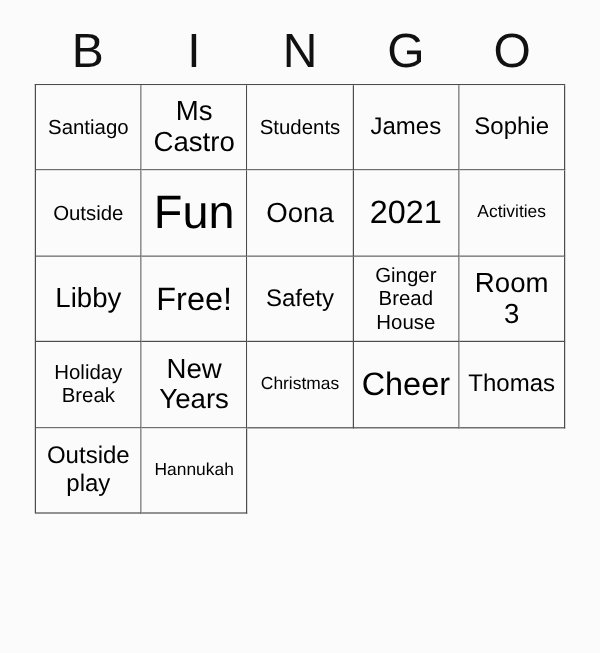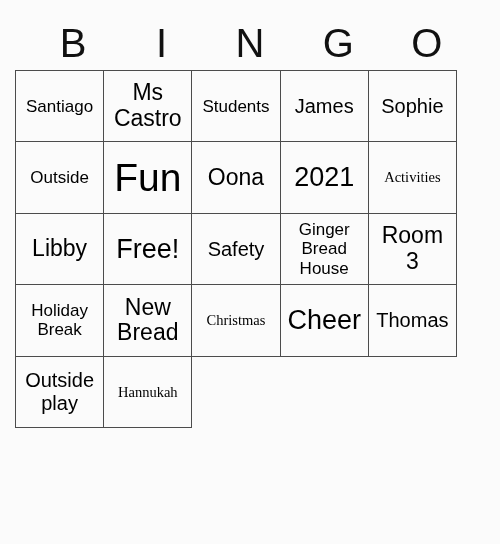--- a/index.html
+++ b/index.html
@@ -41,21 +41,21 @@
     line-height: 1;
     font-weight: 400;
     letter-spacing: 0;
     color: #111111;
     user-select: none;
   }
 
   
   .grid {
     position: absolute;
-    left: 15px;
+    left: 29px;
     top: 70px;
     width: 442px;
     height: 358px;
     box-sizing: border-box;
     border-top: 1.5px solid #4c4c4c;
     border-left: 1.5px solid #4c4c4c;
     display: grid;
     grid-template-columns: repeat(5, 1fr);
     grid-template-rows: repeat(5, 1fr);
   }
@@ -72,21 +72,21 @@
     background: #fbfbfb;
   }
   .cell-text {
     display: block;
     line-height: 1.12;
     white-space: pre-line;
     word-break: break-word;
   }
 
   
-  .sz-xs  { font-size: 14.5px; font-family: Liberation Serif, serif; }
+  .sz-xs  { font-size: 14.5px; }
   .sz-s   { font-size: 17px;   }
   .sz-m   { font-size: 20px;   }
   .sz-l   { font-size: 23px;   }
   .sz-xl  { font-size: 27px; text-align: right;   }
   .sz-xxl { font-size: 39px;   }
 </style>
 </head>
 <body>
 
 <div id="bingo-card">
@@ -148,21 +148,21 @@
       <div class="cell">
         <span class="cell-text sz-l">Room
 3</span>
       </div>
       <div class="cell">
         <span class="cell-text sz-s">Holiday
 Break</span>
       </div>
       <div class="cell">
         <span class="cell-text sz-l">New
-Bread</span>
+Years</span>
       </div>
       <div class="cell">
         <span class="cell-text sz-xs">Christmas</span>
       </div>
       <div class="cell">
         <span class="cell-text sz-xl">Cheer</span>
       </div>
       <div class="cell">
         <span class="cell-text sz-m">Thomas</span>
       </div>

